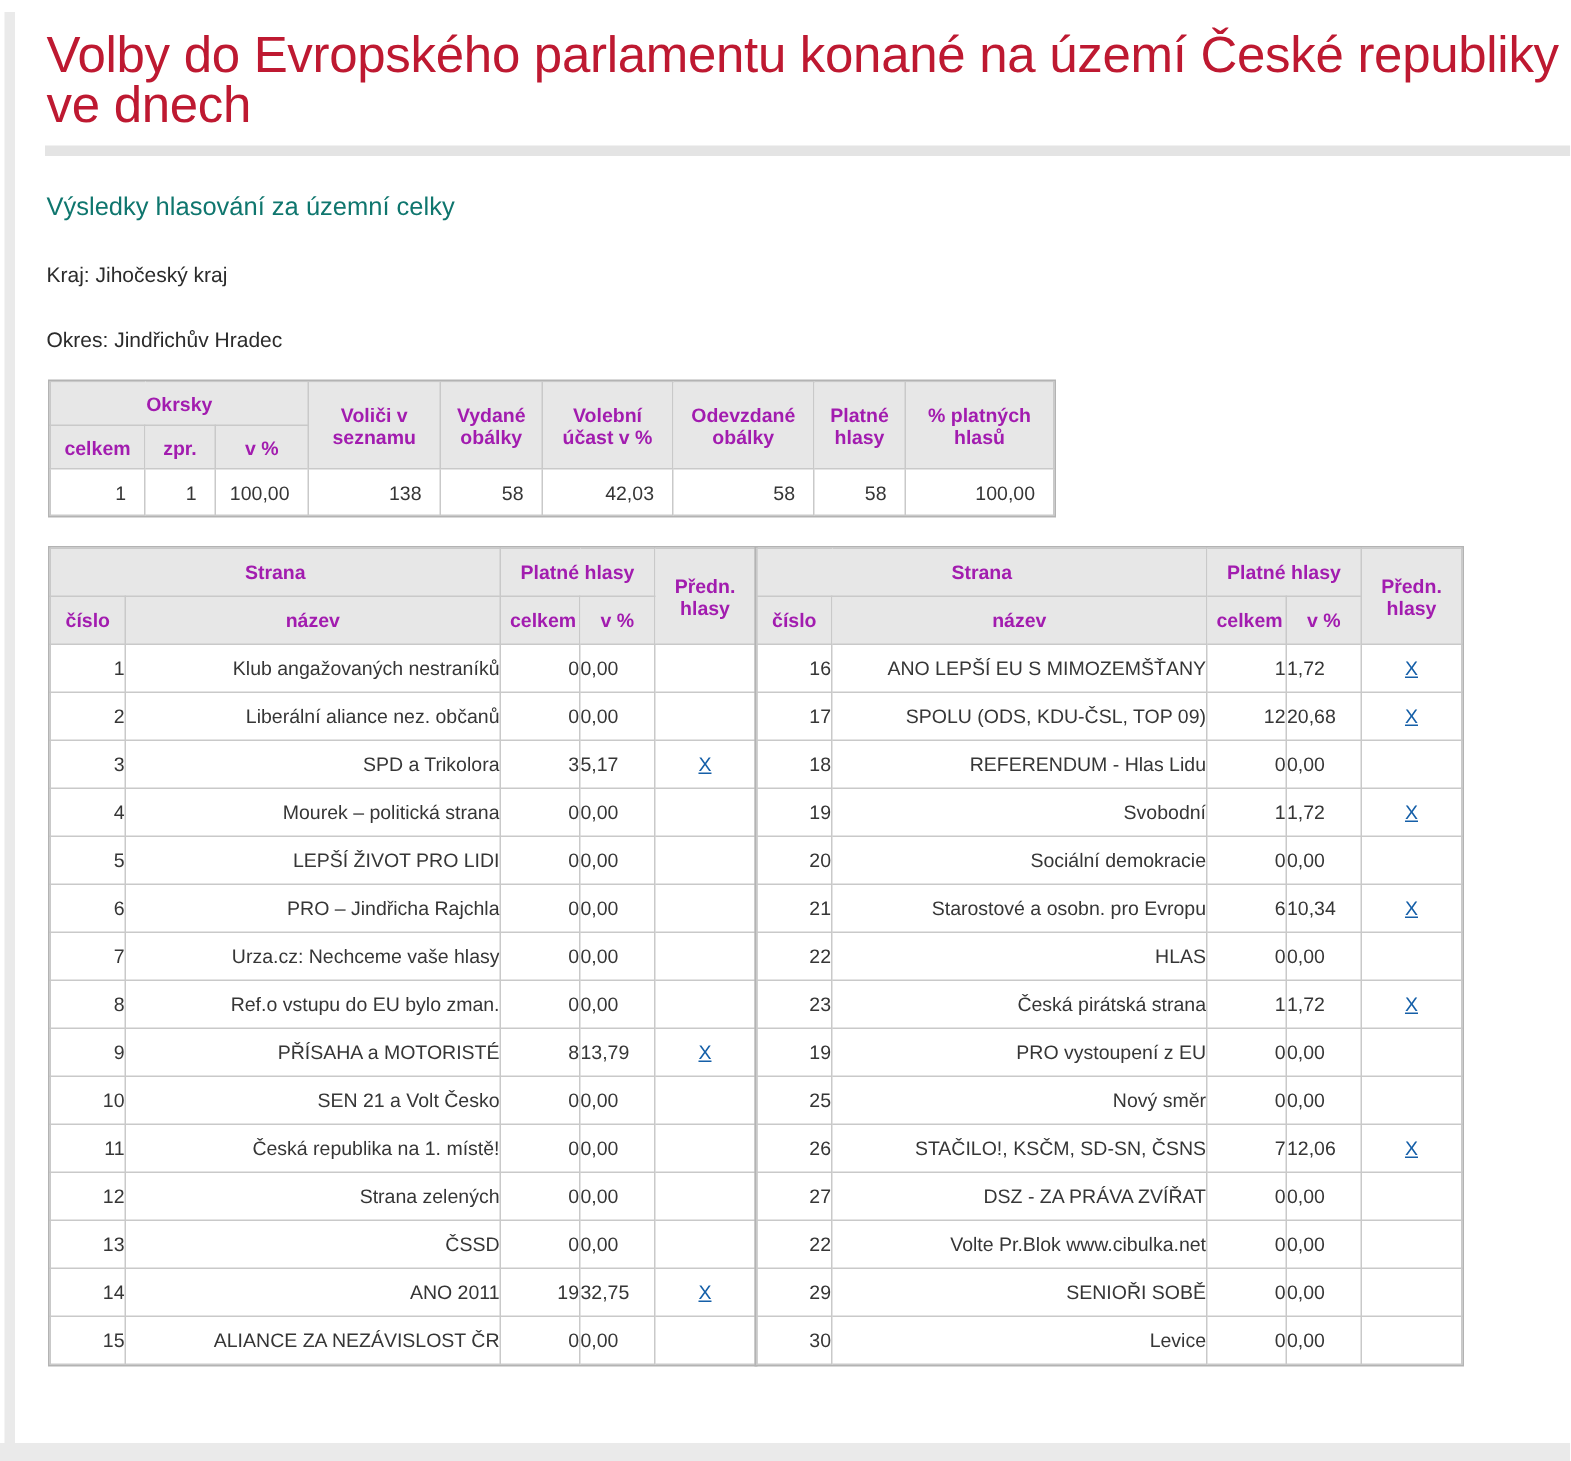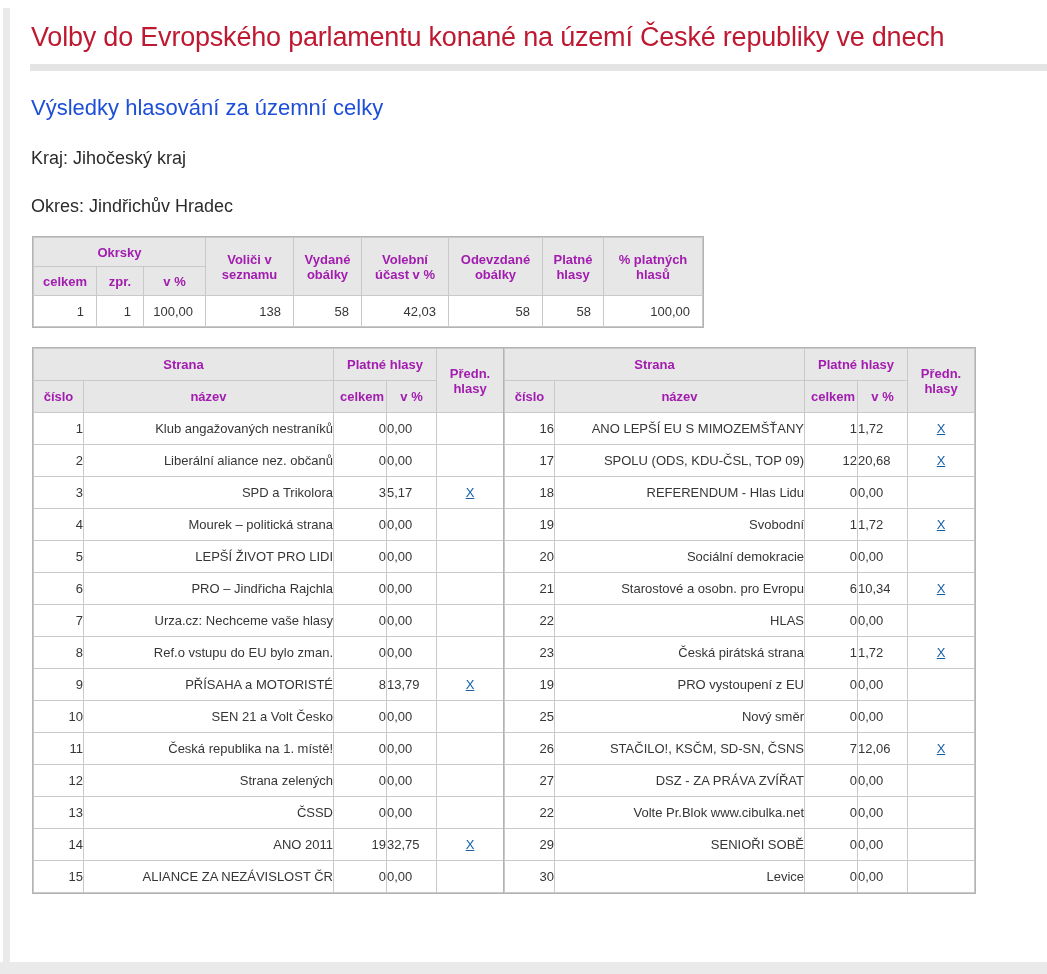--- a/index.html
+++ b/index.html
@@ -24,40 +24,40 @@
   }
   .edge-bottom {
     position: absolute;
     left: 0; top: 962px;
     width: 1047px; height: 12px;
     background: #eaeaea;
   }
   h1.title {
     margin: 0 0 0 31px;
     padding-top: 21px;
-    font-size: 27px;
+    font-size: 34px;
     line-height: 33px;
     font-weight: 400;
     letter-spacing: -0.2px;
     color: #be1931;
   }
   .divider {
     height: 7px;
     background: #e4e4e4;
     margin: 10px 0 0 30px;
   }
   h2.subtitle {
     margin: 24px 0 0 31px;
-    font-size: 22px;
+    font-size: 17px;
     font-weight: 400;
-    color: #1d4ed8;
+    color: #0f766e;
   }
   p.loc {
     margin: 27px 0 0 31px;
-    font-size: 18px;
+    font-size: 14px;
     color: #2b2b2b;
   }
   table {
     border-collapse: collapse;
     table-layout: fixed;
   }
   th, td {
     border: 1px solid #c9c9c9;
     font-size: 13px;
     overflow: hidden;

